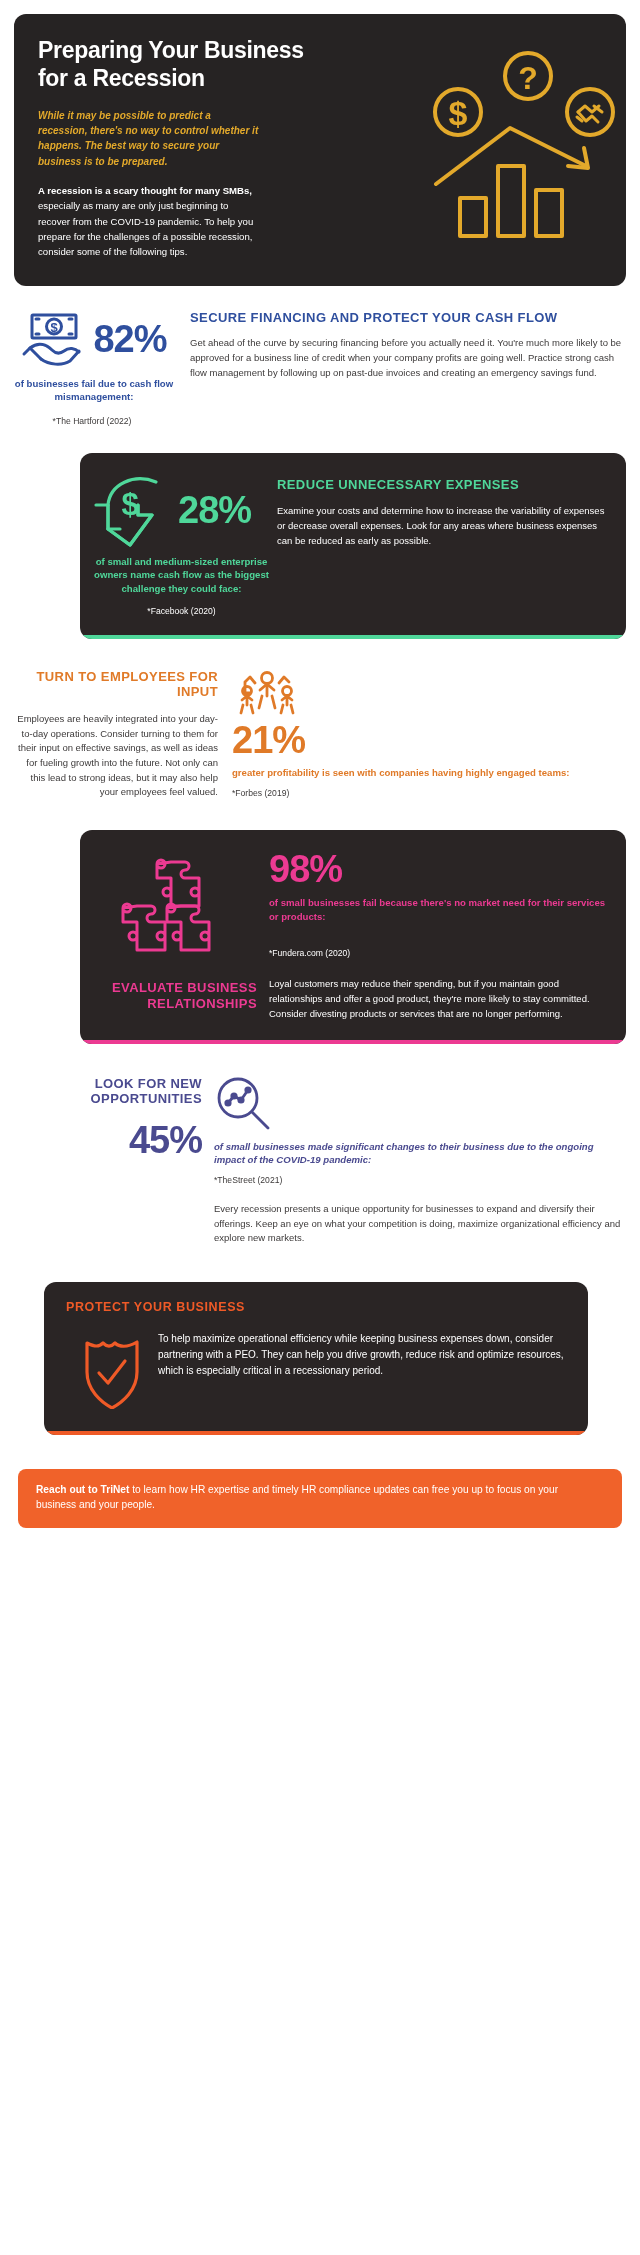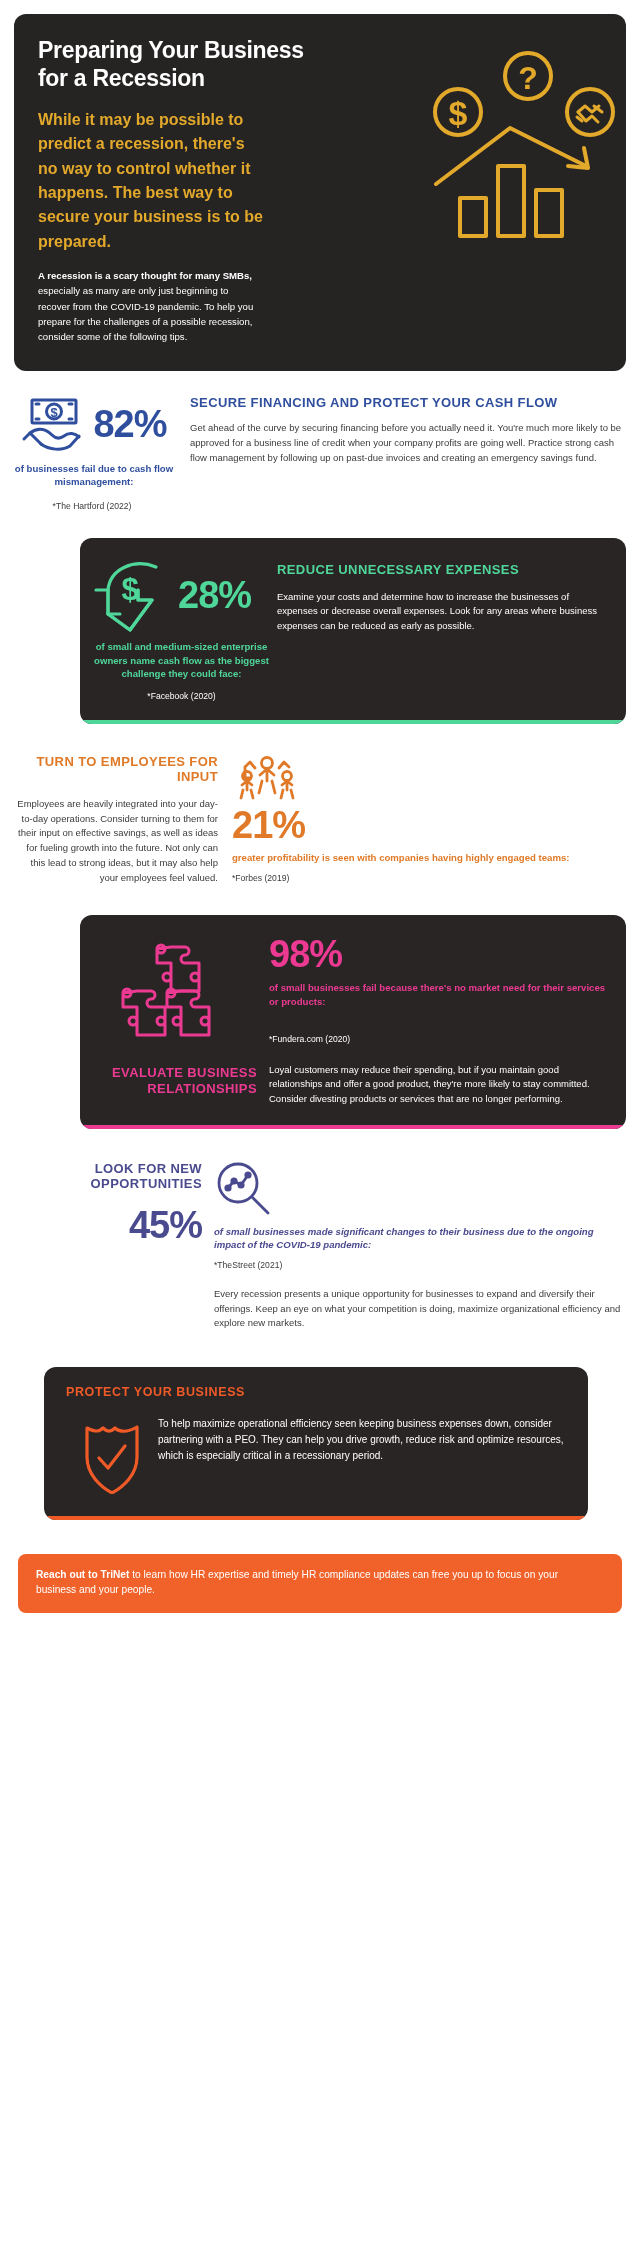--- a/index.html
+++ b/index.html
@@ -34,24 +34,25 @@
     color:#ffffff;
     font-size:23px;
     line-height:1.22;
     font-weight:bold;
     letter-spacing:-0.3px;
     max-width:270px;
   }
   .hero .lede{
     margin-top:16px;
     color:#e3a92b;
-    font-size:16px;
+    font-size:10px;
     line-height:1.52;
     font-weight:bold;
     max-width:225px;
+    font-style:italic;
   }
   .hero .sub{
     margin-top:14px;
     color:#ffffff;
     font-size:9.6px;
     line-height:1.6;
     max-width:225px;
   }
   .hero .sub b{font-weight:bold;}
   .hero-art{
@@ -255,21 +256,21 @@
             </g>
             <text x="36" y="42" font-size="31" font-weight="bold" text-anchor="middle" fill="#4fd79a" font-family="Liberation Sans, sans-serif">$</text>
           </svg>
           <span class="bignum" style="margin-left:4px;">28%</span>
         </div>
         <div class="statlabel" style="margin-top:8px;">of small and medium-sized enterprise owners name cash flow as the biggest challenge they could face:</div>
         <div class="source" style="margin-top:9px;">*Facebook (2020)</div>
       </div>
       <div class="col right">
         <div class="kicker">REDUCE UNNECESSARY EXPENSES</div>
-        <div class="body" style="margin-top:12px;">Examine your costs and determine how to increase the businesses of expenses or decrease overall expenses. Look for any areas where business expenses can be reduced as early as possible.</div>
+        <div class="body" style="margin-top:12px;">Examine your costs and determine how to increase the variability of expenses or decrease overall expenses. Look for any areas where business expenses can be reduced as early as possible.</div>
       </div>
     </div>
     <div class="accentbar" style="background:#4fd79a;"></div>
   </section>
 
   <section class="sec s-orange">
     <div class="row">
       <div class="col left">
         <div class="kicker">TURN TO EMPLOYEES FOR INPUT</div>
         <div class="body" style="margin-top:12px;">Employees are heavily integrated into your day-to-day operations. Consider turning to them for their input on effective savings, as well as ideas for fueling growth into the future. Not only can this lead to strong ideas, but it may also help your employees feel valued.</div>
@@ -346,21 +347,21 @@
     <div class="row" style="margin-top:16px;align-items:flex-start;">
       <div class="col" style="width:92px;padding-top:4px;">
         <svg width="62" height="74" viewBox="0 0 62 74" style="display:block;margin:0 auto;">
           <g fill="none" stroke="#ef5a27" stroke-width="3.2" stroke-linecap="round" stroke-linejoin="round">
             <path d="M6 8 c8 4 12 4 16 0 c4 4 8 4 12 0 c4 4 12 5 22 -1 v30 c0 18 -14 30 -25 36 c-11 -6 -25 -18 -25 -36 z"></path>
             <polyline points="18,38 27,48 44,26"></polyline>
           </g>
         </svg>
       </div>
       <div class="col" style="width:calc(100% - 92px);">
-        <div class="body">To help maximize operational efficiency seen keeping business expenses down, consider partnering with a PEO. They can help you drive growth, reduce risk and optimize resources, which is especially critical in a recessionary period.</div>
+        <div class="body">To help maximize operational efficiency while keeping business expenses down, consider partnering with a PEO. They can help you drive growth, reduce risk and optimize resources, which is especially critical in a recessionary period.</div>
       </div>
     </div>
     <div class="accentbar" style="background:#ef5a27;"></div>
   </section>
 
   <section class="cta">
     <b>Reach out to TriNet</b><span> to learn how HR expertise and timely HR compliance updates can free you up to focus on your business and your people.</span>
   </section>
 
 </div>

